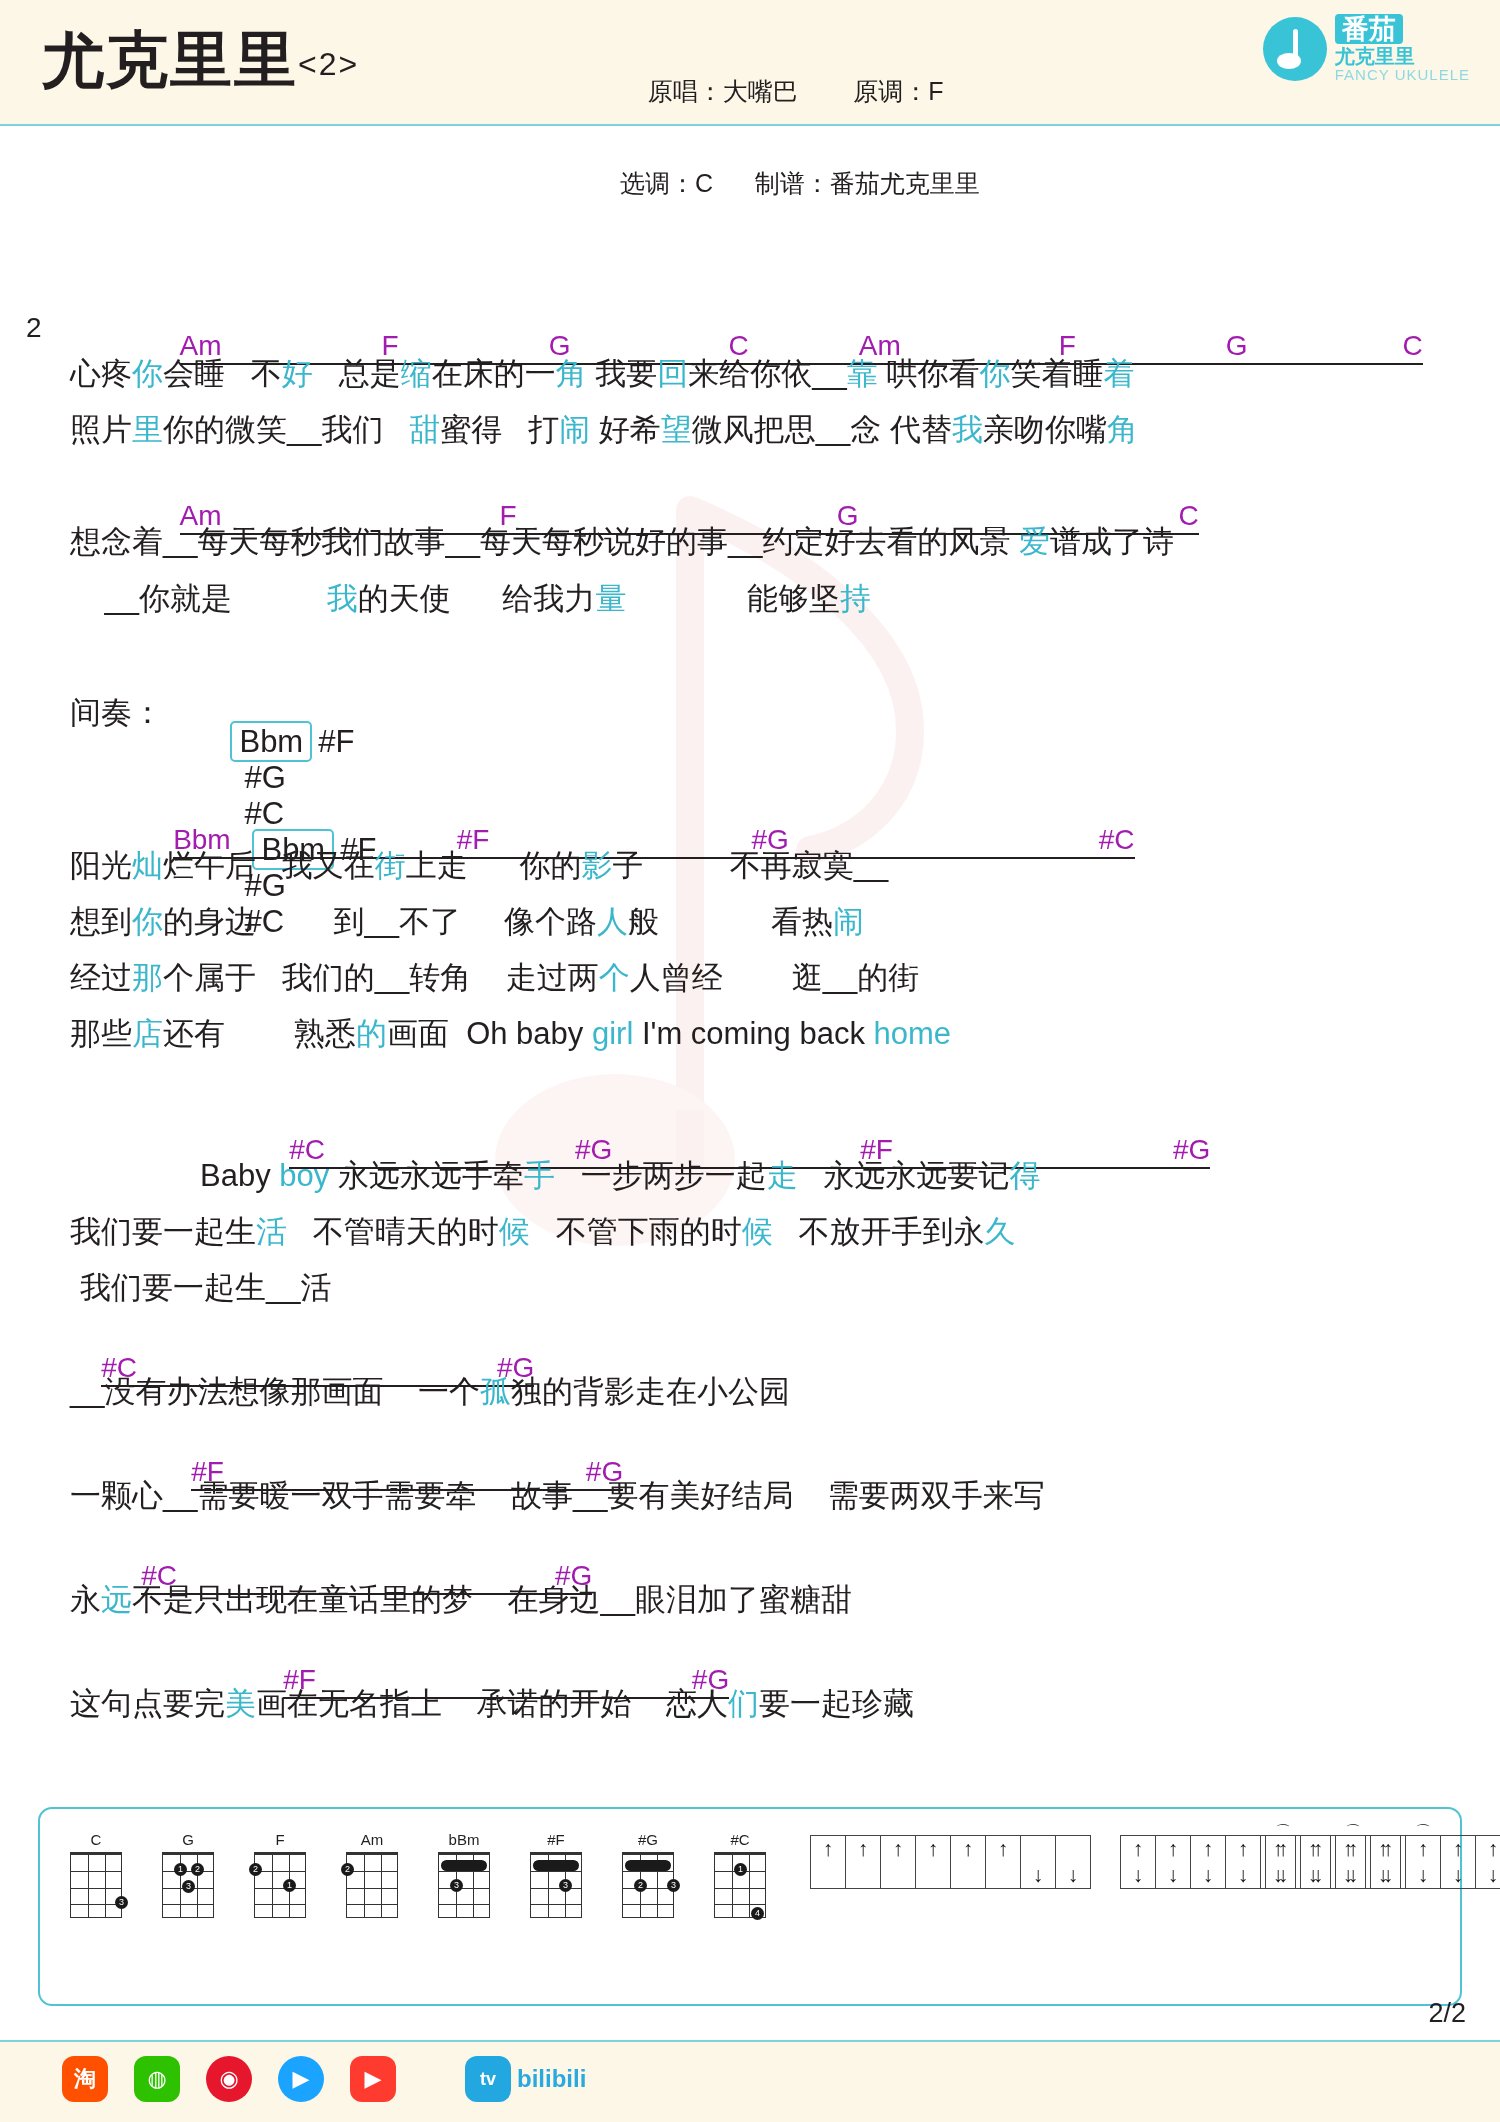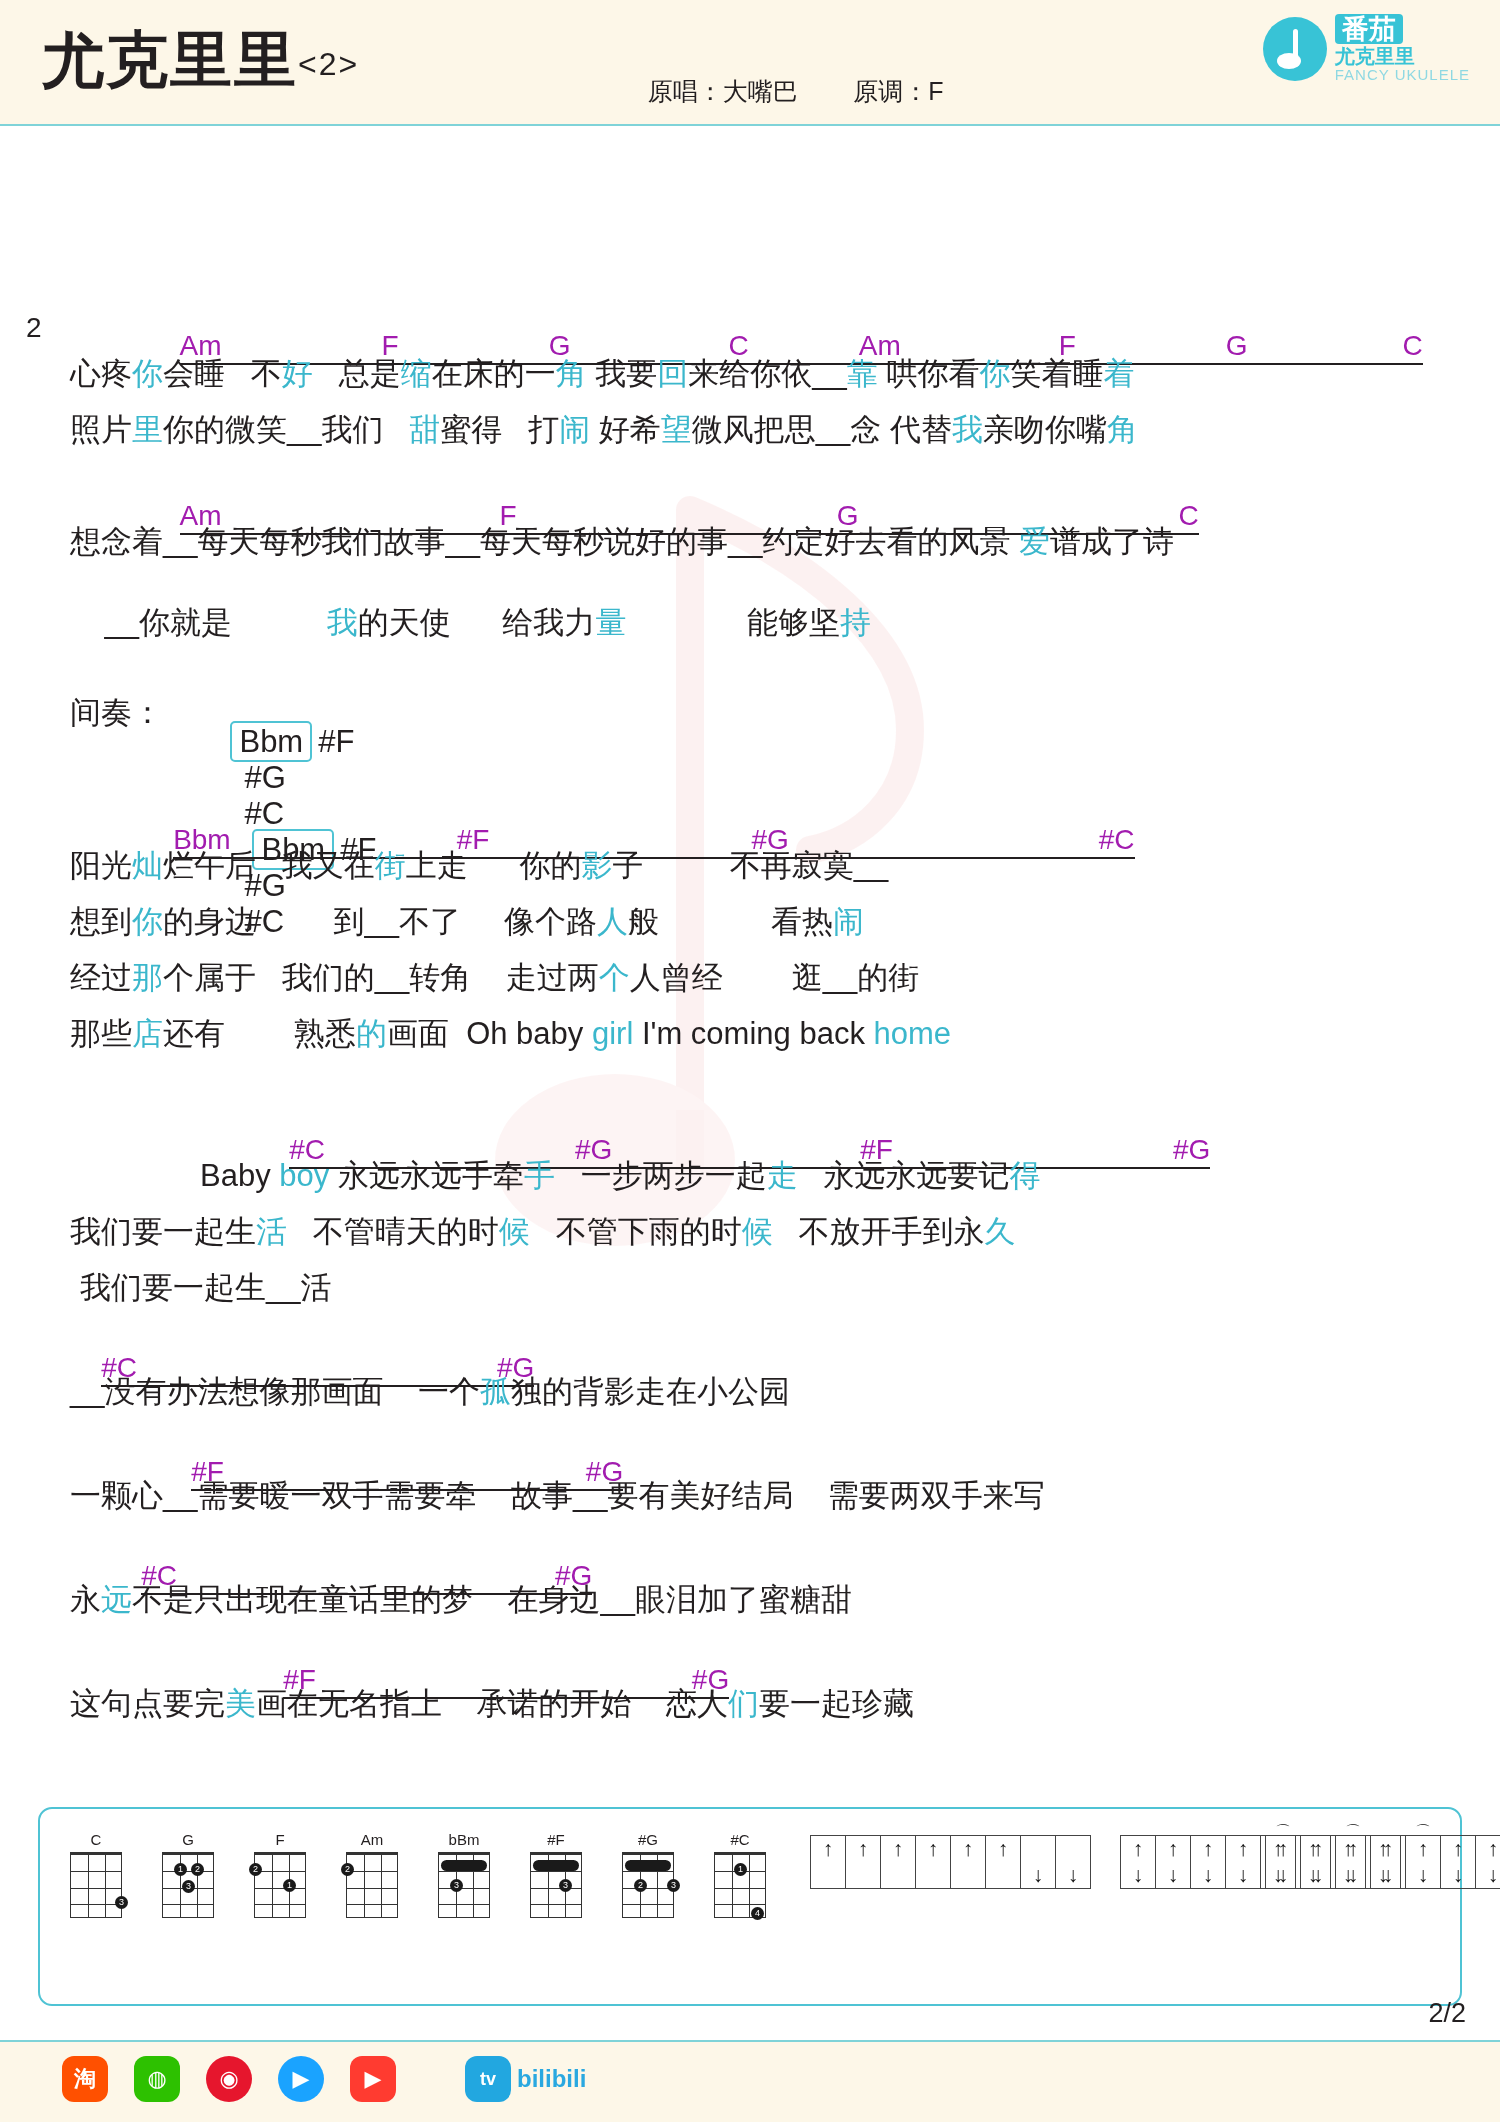--- a/index.html
+++ b/index.html
@@ -130,20 +130,21 @@
 </style>
 </head>
 <body>
 
 <div class="header">
   <div class="title">
     <span>尤克里里</span><span class="sub">&lt;2&gt;</span>
   </div>
   <div class="meta">
     <span>原唱：大嘴巴        原调：F</span>
+    <span class="row2">选调：C      制谱：番茄尤克里里</span>
   </div>
   <div class="logo">
     <div class="note"></div>
     <div class="brand">
       <span class="cn">番茄</span>
       <span class="cn2">尤克里里</span>
       <span class="en">FANCY UKULELE</span>
     </div>
   </div>
 </div>
@@ -161,21 +162,21 @@
   <div class="chordline" style="left:150px;top:178px;">
     <span class="u" style="padding-right:160px;">Am</span><span class="u" style="padding-right:150px;">F</span><span class="u" style="padding-right:158px;">G</span><span class="u" style="padding-right:110px;">C</span><span class="u" style="padding-right:158px;">Am</span><span class="u" style="padding-right:150px;">F</span><span class="u" style="padding-right:155px;">G</span><span class="u">C</span>
   </div>
   <div class="line" style="left:70px;top:232px;">心疼<span class="blue">你</span>会睡&nbsp;&nbsp;&nbsp;不<span class="blue">好</span>&nbsp;&nbsp;&nbsp;总是<span class="blue">缩</span>在床的一<span class="blue">角</span>&nbsp;我要<span class="blue">回</span>来给你依__<span class="blue">靠</span>&nbsp;哄你看<span class="blue">你</span>笑着睡<span class="blue">着</span></div>
   <div class="line" style="left:70px;top:288px;">照片<span class="blue">里</span>你的微笑__我们&nbsp;&nbsp;&nbsp;<span class="blue">甜</span>蜜得&nbsp;&nbsp;&nbsp;打<span class="blue">闹</span>&nbsp;好希<span class="blue">望</span>微风把思__念&nbsp;代替<span class="blue">我</span>亲吻你嘴<span class="blue">角</span></div>
 
   <div class="chordline" style="left:150px;top:348px;">
     <span class="u" style="padding-right:278px;">Am</span><span class="u" style="padding-right:320px;">F</span><span class="u" style="padding-right:320px;">G</span><span class="u">C</span>
   </div>
   <div class="line" style="left:70px;top:400px;">想念着__每天每秒我们故事__每天每秒说好的事__约定好去看的风景 <span class="blue">爱</span>谱成了诗</div>
-  <div class="line" style="left:70px;top:481px;">&nbsp;&nbsp;&nbsp;&nbsp;__你就是&nbsp;&nbsp;&nbsp;&nbsp;&nbsp;&nbsp;&nbsp;&nbsp;&nbsp;&nbsp;&nbsp;<span class="blue">我</span>的天使&nbsp;&nbsp;&nbsp;&nbsp;&nbsp;&nbsp;给我力<span class="blue">量</span>&nbsp;&nbsp;&nbsp;&nbsp;&nbsp;&nbsp;&nbsp;&nbsp;&nbsp;&nbsp;&nbsp;&nbsp;&nbsp;&nbsp;能够坚<span class="blue">持</span></div>
+  <div class="line" style="left:70px;top:457px;">&nbsp;&nbsp;&nbsp;&nbsp;__你就是&nbsp;&nbsp;&nbsp;&nbsp;&nbsp;&nbsp;&nbsp;&nbsp;&nbsp;&nbsp;&nbsp;<span class="blue">我</span>的天使&nbsp;&nbsp;&nbsp;&nbsp;&nbsp;&nbsp;给我力<span class="blue">量</span>&nbsp;&nbsp;&nbsp;&nbsp;&nbsp;&nbsp;&nbsp;&nbsp;&nbsp;&nbsp;&nbsp;&nbsp;&nbsp;&nbsp;能够坚<span class="blue">持</span></div>
 
   <div class="sec-label" style="left:70px;top:566px;">间奏：</div>
   <div class="sec-label" style="left:196px;top:562px;">
     <span class="boxchord">Bbm</span><span>#F</span>
     <span style="margin-left:14px;">#G</span>
     <span style="margin-left:14px;">#C</span>
     <span class="boxchord" style="margin-left:22px;">Bbm</span><span>#F</span>
     <span style="margin-left:14px;">#G</span>
     <span style="margin-left:14px;">#C</span>
   </div>

